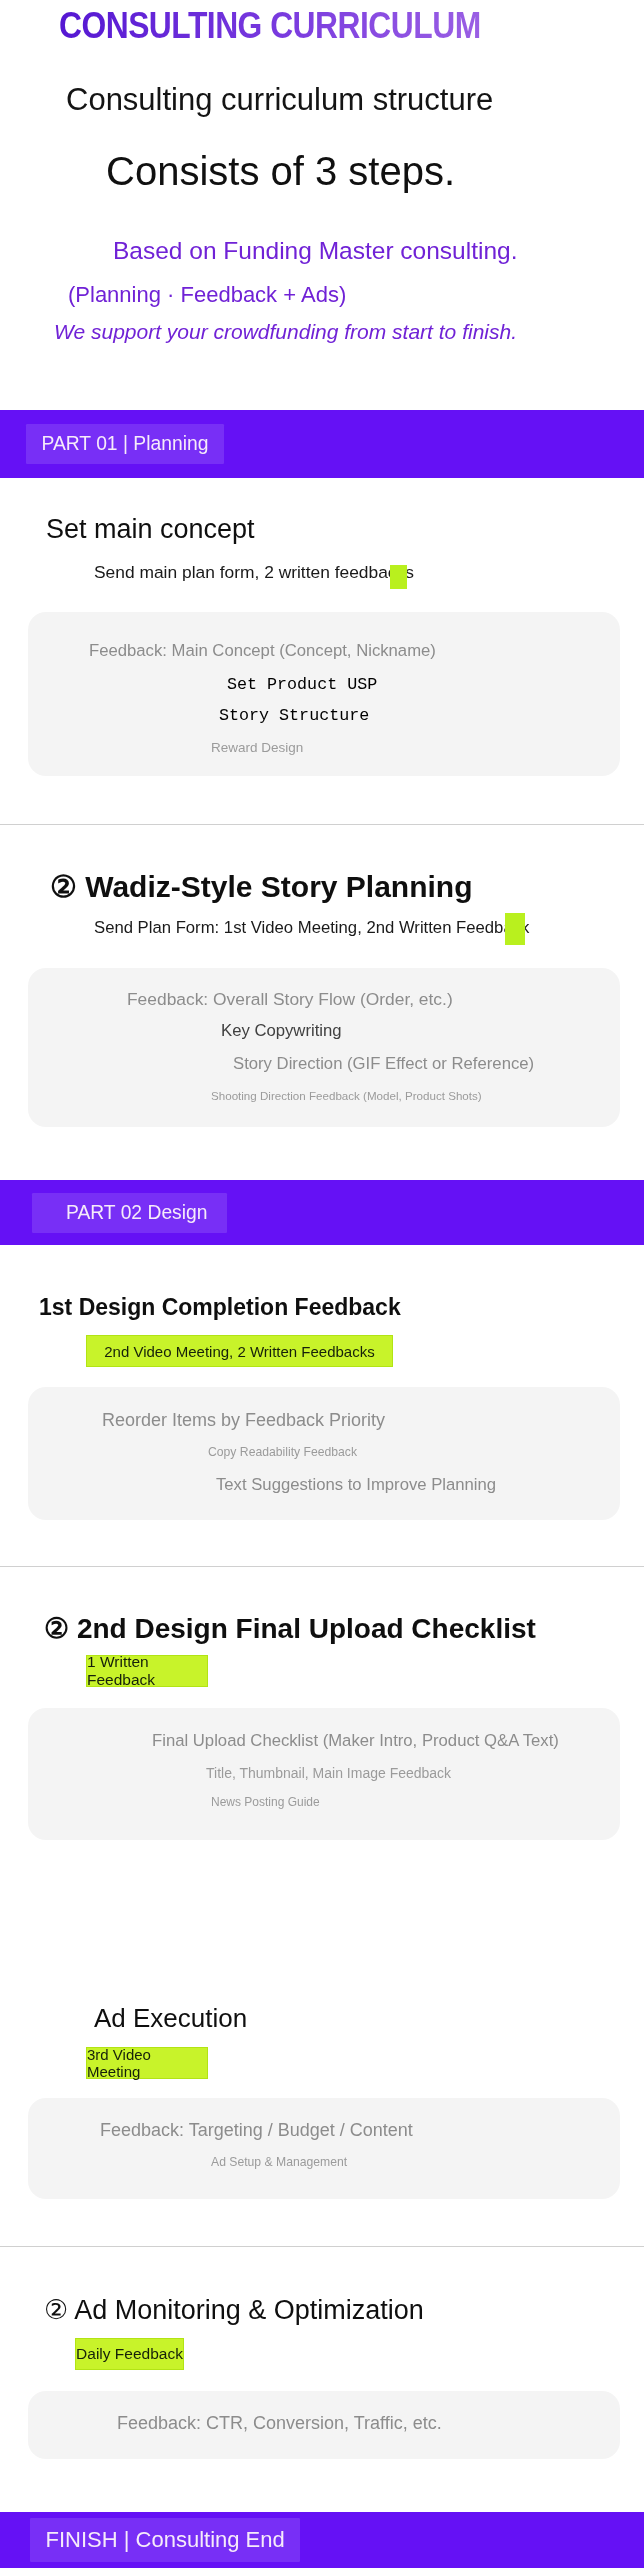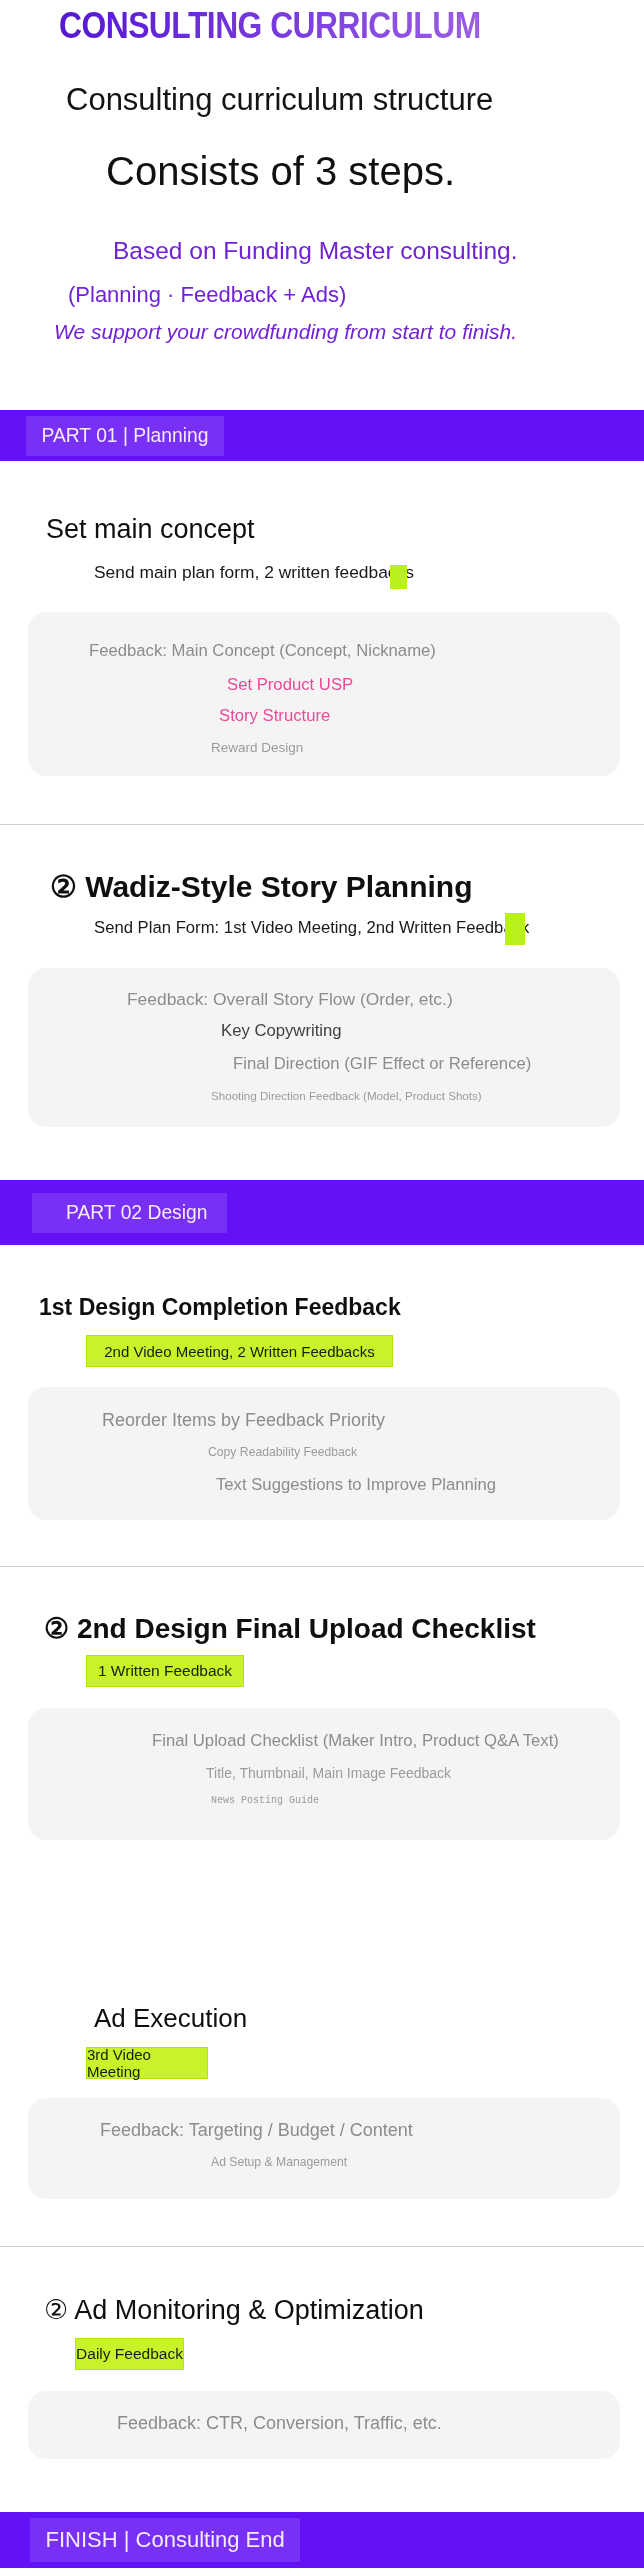--- a/index.html
+++ b/index.html
@@ -24,21 +24,21 @@
   .banner-label{
     position:relative;display:inline-block;
     background:rgba(255,255,255,0.13);
     color:#f6ebfa;font-size:19.3px;padding:9px 15.5px;border-radius:1.3px;
   }
   .card{
     position:absolute;left:28px;width:592px;background:#f4f4f4;border-radius:18px;
   }
   .ln{position:absolute;white-space:nowrap;color:#8c8c8c;}
   .ln-dark{color:#404040;font-weight:500;}
-  .ln-mid{color:#ec4899;}
+  .ln-mid{color:#000000;font-family:Liberation Mono, monospace;}
   .ln-small{color:#9b9b9b;}
   .heading{position:absolute;white-space:nowrap;color:#0f0f0f;}
   .heading.bold{font-weight:700;}
   .subline{position:absolute;white-space:nowrap;color:#1a1a1a;}
   .pill{
     position:absolute;background:#c8f32a;border:0.6px solid #b2e414;
     display:flex;align-items:center;justify-content:center;
     color:#16210a;box-sizing:border-box;
   }
   .mark{position:absolute;background:#b9f01e;}
@@ -49,21 +49,21 @@
 
 <div class="page">
 
   <h1 class="abs main-title" style="left:59px;top:5.2px;">CONSULTING CURRICULUM</h1>
   <div class="abs subtitle" style="left:66px;top:82px;">Consulting curriculum structure</div>
   <div class="abs headline" style="left:106px;top:149px;">Consists of 3 steps.</div>
   <div class="abs intro" style="left:113px;top:237px;font-size:24.5px;">Based on Funding Master consulting.</div>
   <div class="abs intro" style="left:68px;top:282px;font-size:22px;">(Planning · Feedback + Ads)</div>
   <div class="abs intro" style="left:54px;top:320px;font-size:21px;font-style:italic;">We support your crowdfunding from start to finish.</div>
 
-  <div class="banner" style="top:410px;height:51px;">
+  <div class="banner" style="top:410px;height:68px;">
     <span class="banner-label" style="margin-left:26px;">PART 01 | Planning</span>
   </div>
 
   <div class="heading" style="left:46px;top:514px;font-size:27px;">Set main concept</div>
   <div class="subline" style="left:94px;top:562px;font-size:17.4px;">Send main plan form, 2 written feedbacks</div>
   <div class="mark" style="left:390px;top:565px;width:16.7px;height:24px;"></div>
 
   <div class="card" style="top:612px;height:164px;"></div>
   <div class="ln" style="left:89px;top:641px;font-size:16.7px;">Feedback: Main Concept (Concept, Nickname)</div>
   <div class="ln ln-mid" style="left:227px;top:675px;font-size:16.7px;">Set Product USP</div>
@@ -72,44 +72,44 @@
 
   <div class="divider" style="top:824px;"></div>
 
   <div class="heading bold" style="left:50px;top:869px;font-size:30px;">② Wadiz-Style Story Planning</div>
   <div class="subline" style="left:94px;top:918px;font-size:16.7px;">Send Plan Form: 1st Video Meeting, 2nd Written Feedback</div>
   <div class="mark" style="left:505px;top:913px;width:20px;height:32px;"></div>
 
   <div class="card" style="top:968px;height:159px;"></div>
   <div class="ln" style="left:127px;top:989px;font-size:17.4px;">Feedback: Overall Story Flow (Order, etc.)</div>
   <div class="ln ln-dark" style="left:221px;top:1021px;font-size:16.7px;">Key Copywriting</div>
-  <div class="ln" style="left:233px;top:1054px;font-size:16.7px;">Final Direction (GIF Effect or Reference)</div>
+  <div class="ln" style="left:233px;top:1054px;font-size:16.7px;">Story Direction (GIF Effect or Reference)</div>
   <div class="ln ln-small" style="left:211px;top:1089px;font-size:11.6px;">Shooting Direction Feedback (Model, Product Shots)</div>
 
   <div class="banner" style="top:1180px;height:65px;">
     <span class="banner-label" style="margin-left:32px;padding-left:34px;padding-right:19.3px;">PART 02 Design</span>
   </div>
 
   <div class="heading bold" style="left:39px;top:1294px;font-size:23px;">1st Design Completion Feedback</div>
   <div class="pill" style="left:86px;top:1335px;width:307px;height:32px;font-size:15px;">2nd Video Meeting, 2 Written Feedbacks</div>
 
   <div class="card" style="top:1387px;height:133px;"></div>
   <div class="ln" style="left:102px;top:1410px;font-size:18px;">Reorder Items by Feedback Priority</div>
   <div class="ln ln-small" style="left:208px;top:1445px;font-size:12.2px;">Copy Readability Feedback</div>
   <div class="ln" style="left:216px;top:1475px;font-size:16.7px;">Text Suggestions to Improve Planning</div>
 
   <div class="divider" style="top:1566px;"></div>
 
   <div class="heading bold" style="left:44px;top:1612px;font-size:28px;">② 2nd Design Final Upload Checklist</div>
-  <div class="pill" style="left:86px;top:1655px;width:158px;height:32px;font-size:15.5px;">1 Written Feedback</div>
+  <div class="pill" style="left:86px;top:1655px;width:122px;height:32px;font-size:15.5px;">1 Written Feedback</div>
 
   <div class="card" style="top:1708px;height:132px;"></div>
   <div class="ln" style="left:152px;top:1731px;font-size:16.7px;">Final Upload Checklist (Maker Intro, Product Q&amp;A Text)</div>
   <div class="ln ln-small" style="left:206px;top:1765px;font-size:14px;">Title, Thumbnail, Main Image Feedback</div>
-  <div class="ln ln-small" style="left:211px;top:1795px;font-size:10px;font-family:Liberation Mono, monospace;">News Posting Guide</div>
+  <div class="ln ln-small" style="left:211px;top:1795px;font-size:12px;">News Posting Guide</div>
 
 
   <div class="heading" style="left:94px;top:2003px;font-size:26px;">Ad Execution</div>
   <div class="pill" style="left:86px;top:2047px;width:122px;height:32px;font-size:15px;">3rd Video Meeting</div>
 
   <div class="card" style="top:2098px;height:101px;"></div>
   <div class="ln" style="left:100px;top:2120px;font-size:18px;">Feedback: Targeting / Budget / Content</div>
   <div class="ln ln-small" style="left:211px;top:2155px;font-size:12.2px;">Ad Setup &amp; Management</div>
 
   <div class="divider" style="top:2246px;"></div>

